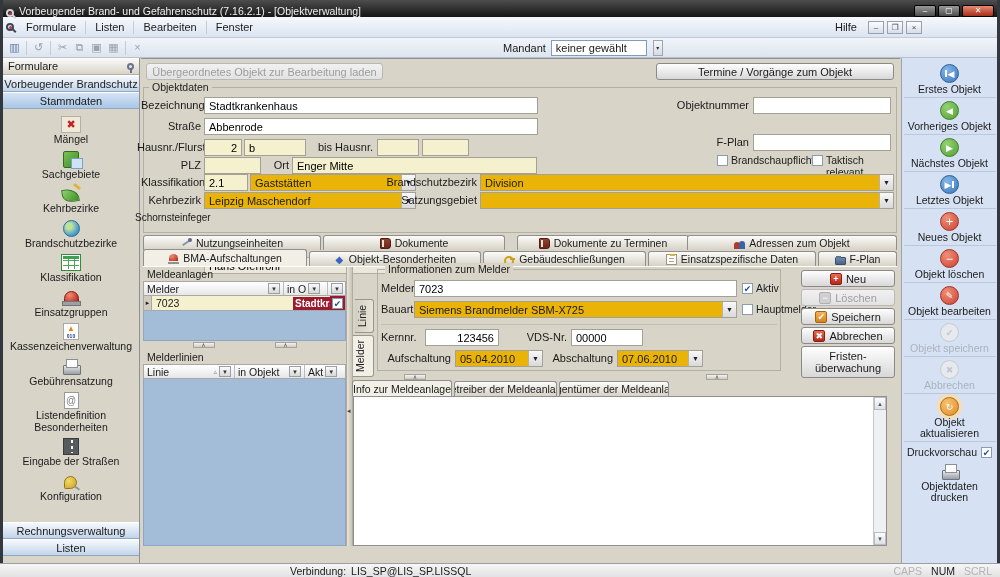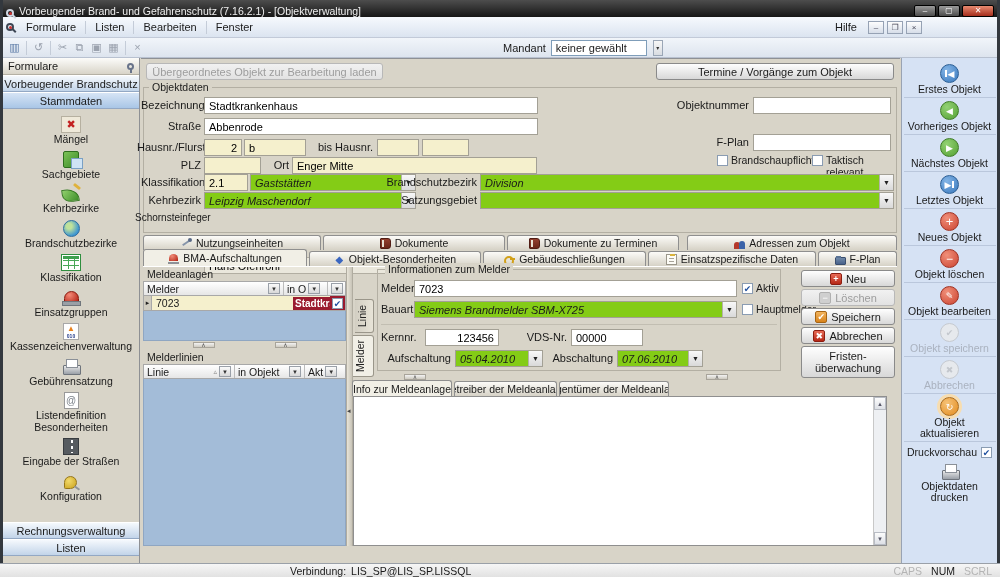--- a/index.html
+++ b/index.html
@@ -127,21 +127,21 @@
   .print-item { display:flex; flex-direction:column; align-items:center; padding:2px 0; }
 
   
   .center { position:absolute; left:141px; right:100px; top:0; bottom:0; background:#d8d4c8; border-top:1px solid #8e9094; }
   .abs { position:absolute; }
   .flabel { font-size:11px; text-align:right; white-space:nowrap; line-height:17px; }
   .inp { height:17px; border:1px solid #a3a095; background:#fff; padding:1px 4px; font-size:11px;
     font-family:inherit; line-height:14px; }
   .inp.yellow { background:#f5f0cd; }
   .inp.ro { background:#eae7dc; border-color:#b2aea2; }
-  .combo { display:flex; height:17px; border:1px solid #a3a095; background:#84cc16;font-style:italic; }
+  .combo { display:flex; height:17px; border:1px solid #a3a095; background:#eab308; }
   .combo .val { flex:1; padding:1px 4px; line-height:14px; white-space:nowrap; overflow:hidden; }
   .combo .darr { width:14px; border-left:1px solid #b5b2a8; background:linear-gradient(#f8f8f8,#d9d9d9);
     font-size:7px; line-height:15px; text-align:center; color:#222; }
   .cb { width:11px; height:11px; border:1px solid #8a9cb2; background:#fff; font-size:9px; line-height:10px;
     text-align:center; color:#1d4e9e; flex:0 0 auto; }
   .cb[data-checked="true"]::before { content:"✔"; }
   .btn { border:1px solid #8a8a8a; border-radius:3px; background:linear-gradient(#fefefe,#d8d8d8);
     display:flex; align-items:center; justify-content:center; gap:4px; font-size:11px; }
   .btn.disabled { color:#9d9d9d; background:linear-gradient(#f1f1f1,#e2e2e2); border-color:#b8b8b8; }
   .mini { width:12px; height:12px; border-radius:2px; color:#fff; font-size:9px; line-height:11px;
@@ -399,21 +399,21 @@
     <input class="inp ro abs" style="left: 63px; top: 150px; width: 212px; margin-top: 48px;" value="Hans Ofenrohr">
 
     <div class="tab" style="left:2px;top:176px;width:178px">
       <span class="ti ti-pin"></span>
       <span>Nutzungseinheiten</span>
       </div>
     <div class="tab" style="left:182px;top:176px;width:182px">
       <span class="ti ti-book"></span>
       <span>Dokumente</span>
       </div>
-    <div class="tab" style="left:366px;top:176px;width:172px">
+    <div class="tab" style="left:376px;top:176px;width:172px">
       <span class="ti ti-book"></span>
       <span>Dokumente zu Terminen</span>
       </div>
     <div class="tab" style="left:546px;top:176px;width:210px">
       <span class="ti ti-people"></span>
       <span>Adressen zum Objekt</span>
       </div>
 
     <div class="tab" style="left:168px;top:192px;width:172px">
       <span class="ti ti-diamond"></span>

